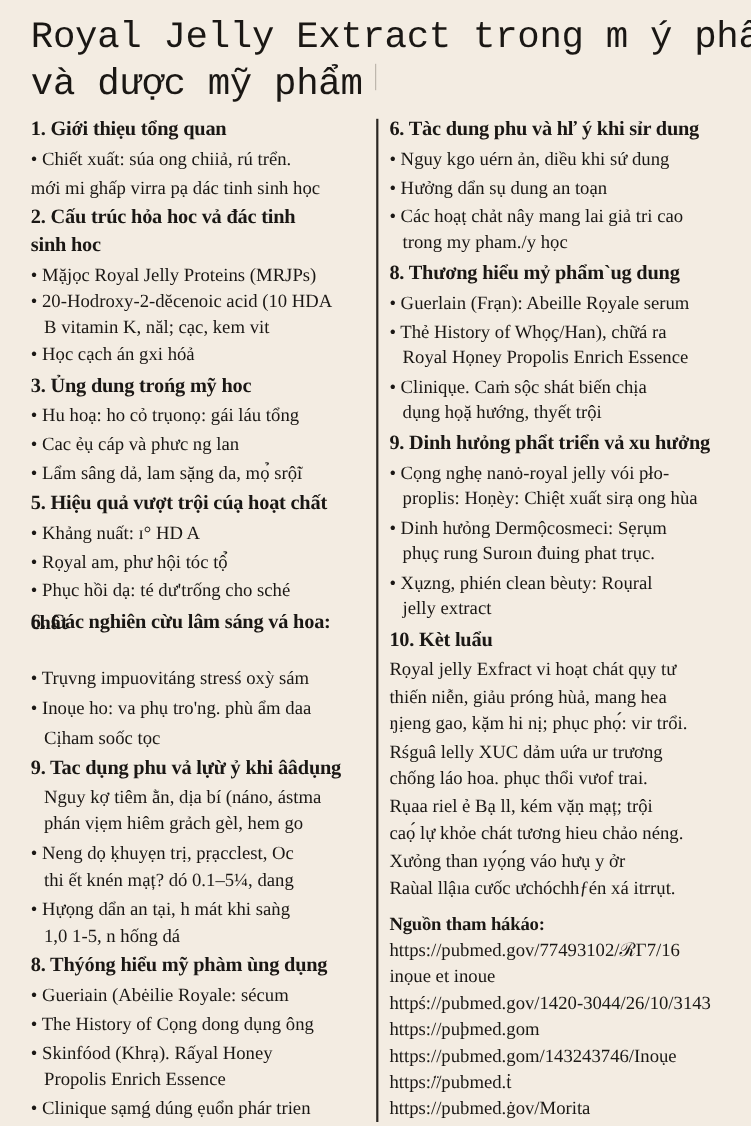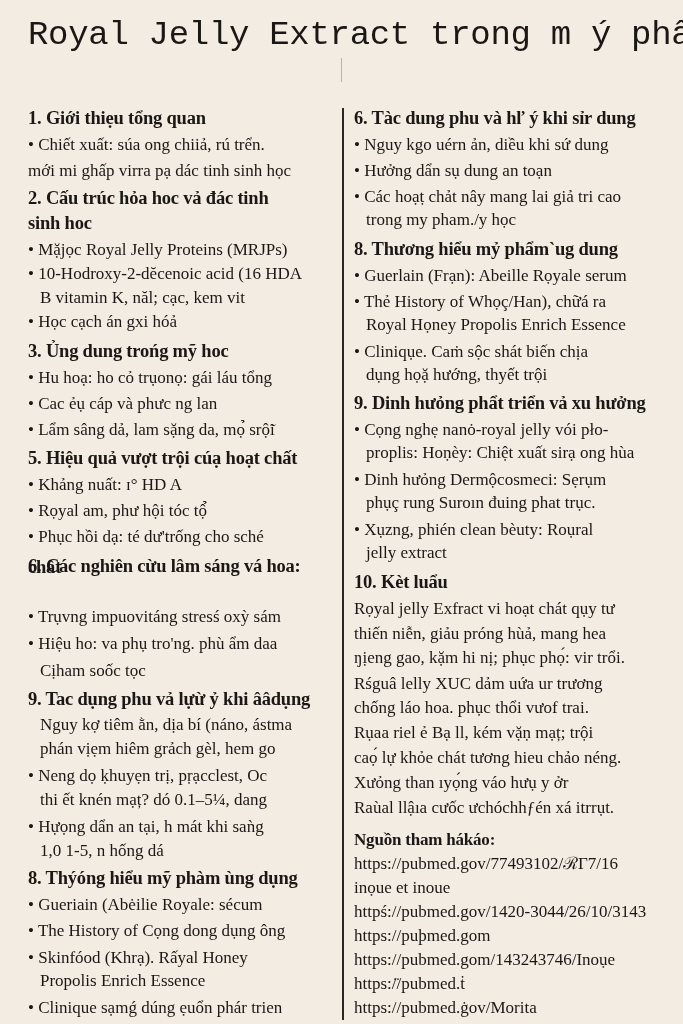--- a/index.html
+++ b/index.html
@@ -64,37 +64,38 @@
       letter-spacing: -0.2px;
     }
     .ln.ind { left: 12px; }
     .ln.para { font-size: 17px; }
   </style>
 </head>
 <body>
 
 <h1 class="title">
   <span class="title-line">Royal Jelly Extract trong m ý phẩm</span>
+  <span class="title-line">và dược mỹ phẩm</span>
 </h1>
 <div class="title-tick"></div>
 <div class="divider"></div>
 
 <div class="col col-left">
 
   <div>
     <div class="ln h" style="top:107px">1. Giới thiẹu tổng quan</div>
     <div class="ln" style="top:134px">• Chiết xuất: súa ong chiiả, rú trển.</div>
     <div class="ln" style="top:160px">mới mi ghấp virra pạ dác tinh sinh học</div>
   </div>
 
   <div>
     <div class="ln h" style="top:187px">2. Cấu trúc hỏa hoc vả đác tinh</div>
     <div class="ln h" style="top:212px">sinh hoc</div>
     <div class="ln" style="top:239px">• Mặjọc Royal Jelly Proteins (MRJPs)</div>
-    <div class="ln" style="top:263px">• 10-Hodroxy-2-dĕcenoic acid (16 HDA</div>
+    <div class="ln" style="top:263px">• 20-Hodroxy-2-dĕcenoic acid (10 HDA</div>
     <div class="ln ind" style="top:287px">B vitamin K, năl; cạc, kem vit</div>
     <div class="ln" style="top:311px">• Học cạch án gxi hóả</div>
   </div>
 
   <div>
     <div class="ln h" style="top:340px">3. Ủng dung trońg mỹ hoc</div>
     <div class="ln" style="top:367px">• Hu hoạ: ho cỏ trụonọ: gái láu tổng</div>
     <div class="ln" style="top:393px">• Cac ẻụ cáp và phưc ng lan</div>
     <div class="ln" style="top:419px">• Lẩm sâng dả, lam sặng da, mọ̉ srộ̃i</div>
   </div>
@@ -103,21 +104,21 @@
     <div class="ln h" style="top:447px">5. Hiệu quả vượt trội cúạ hoạt chất</div>
     <div class="ln" style="top:474px">• Khảng nuất: ɪ° HD A</div>
     <div class="ln" style="top:500px">• Rọyal am, phư hội tóc tộ̉</div>
     <div class="ln" style="top:526px">• Phục hồi dạ: té dư'trống cho sché</div>
   </div>
 
   <div>
     <div class="ln h" style="top:555px">6. Các nghiên cừu lâm sáng vá hoa:</div>
     <div class="ln h" style="top:556px">chât</div>
     <div class="ln" style="top:606px">• Trụvng impuovitáng stresś oxỳ sám</div>
-    <div class="ln" style="top:633px">• Hiệu ho: va phụ tro'ng. phù ẩm daa</div>
+    <div class="ln" style="top:633px">• Inoụe ho: va phụ tro'ng. phù ẩm daa</div>
     <div class="ln ind" style="top:660px">Cịham soốc tọc</div>
   </div>
 
   <div>
     <div class="ln h" style="top:688px">9. Tac dụng phu vả lựừ ỷ khi ââdụng</div>
     <div class="ln ind" style="top:714px">Nguy kợ tiêm ằn, dịa bí (náno, ástma</div>
     <div class="ln ind" style="top:738px">phán vịẹm hiêm grảch gèl, hem go</div>
     <div class="ln" style="top:765px">• Neng dọ ḳhuyẹn trị, pṛạcclest, Oc</div>
     <div class="ln ind" style="top:789px">thi ết knén mạț? dó 0.1–5¼, dang</div>
     <div class="ln" style="top:816px">• Hựọng dẩn an tại, h mát khi saǹg</div>

